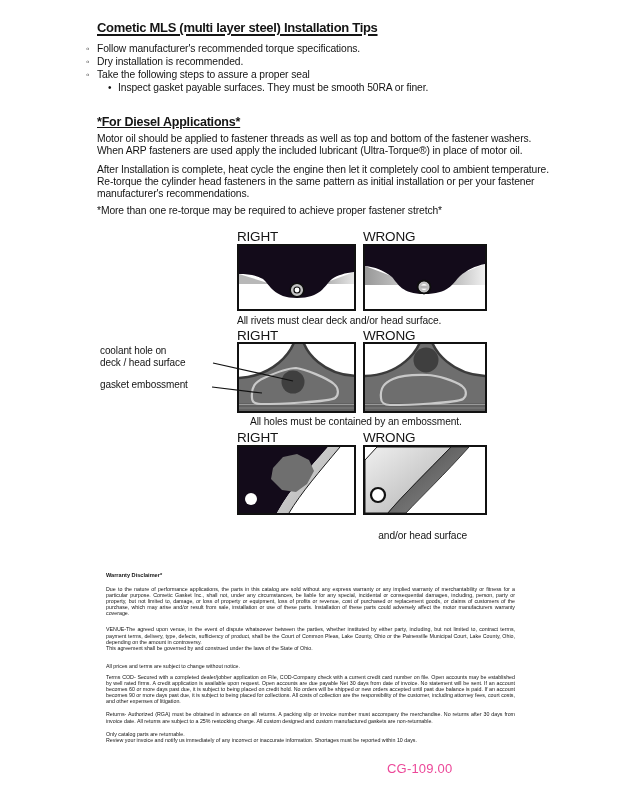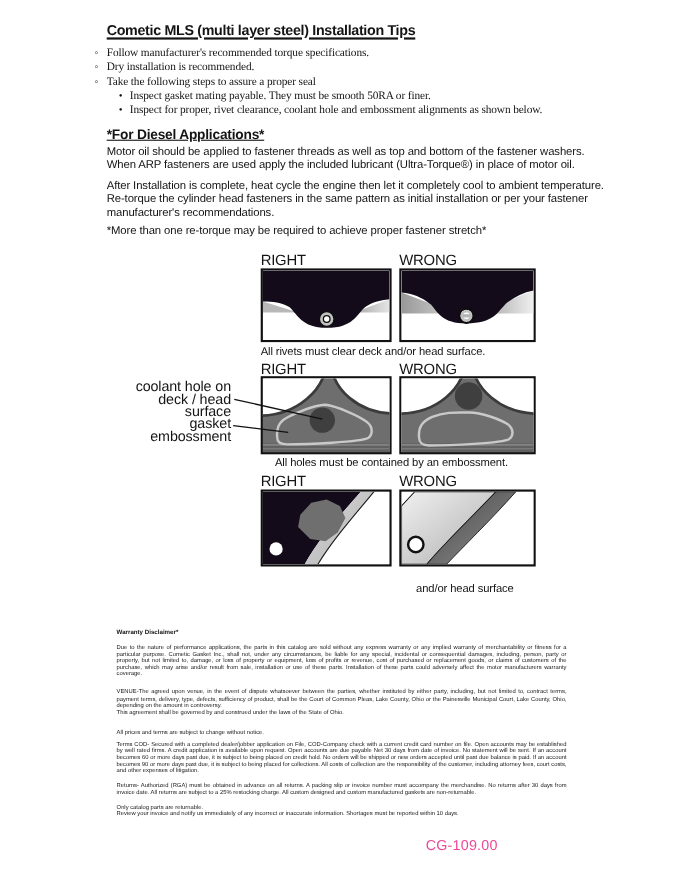--- a/index.html
+++ b/index.html
@@ -8,34 +8,34 @@
     font-family:"Liberation Sans", sans-serif;color:#141414;
   }
   
   .title{
     position:absolute;left:97px;top:20px;margin:0;
     font-size:13px;font-weight:700;letter-spacing:-0.3px;
     text-decoration:underline;text-underline-offset:2px;text-decoration-thickness:1.5px;
   }
   .tips{position:absolute;left:86px;top:43px;margin:0;padding:0;list-style:none;
     font-size:10.3px;letter-spacing:-0.1px;}
-  .tips li{position:relative;line-height:12.9px;padding-left:11px;white-space:nowrap;font-family:Liberation Serif, serif;}
+  .tips li{position:relative;line-height:12.9px;padding-left:11px;white-space:nowrap;}
   .tips li.l1::before{content:"\25E6";position:absolute;left:0;top:0;font-size:10px;}
   .tips li.l2{margin-left:22px;padding-left:10px;}
   .tips li.l2::before{content:"\2022";position:absolute;left:0;top:0;font-size:10px;}
   .diesel-h{position:absolute;left:97px;top:115px;margin:0;font-size:12.5px;font-weight:700;letter-spacing:-0.2px;text-decoration:underline;}
   .bodyp{position:absolute;left:97px;width:452px;margin:0;font-size:10.3px;line-height:12.2px;letter-spacing:-0.1px;}
   .p1{top:133px;} .p2{top:164px;} .note{top:205px;white-space:nowrap;}
   
   .dg-label{position:absolute;margin:0;font-size:13.5px;font-weight:400;text-align:left;letter-spacing:-0.2px;}
   .panel{position:absolute;border:2px solid #111;background:#fff;box-sizing:content-box;line-height:0;}
   .panel svg{display:block;}
   .cap{position:absolute;margin:0;font-size:10.2px;line-height:11.5px;letter-spacing:-0.1px;text-align:right;}
-  .side-label{position:absolute;left:100px;width:110px;margin:0;text-align:right;
-    font-size:13px;line-height:11.5px;letter-spacing:-0.1px;}
+  .side-label{position:absolute;left:100px;width:110px;margin:0;
+    font-size:10px;line-height:11.5px;letter-spacing:-0.1px;}
   .leader-overlay{position:absolute;left:0;top:0;width:618px;height:800px;pointer-events:none;z-index:5;}
   
   .disc{position:absolute;left:106px;top:572px;width:409px;}
   .disc h4{margin:0 0 8px 0;font-size:5.6px;font-weight:700;}
   .disc p{margin:0;font-size:5.3px;line-height:6.1px;text-align:justify;}
   .mb-lg{margin-bottom:10px !important;}
   .mb-xl{margin-bottom:12px !important;}
   .mb-sm{margin-bottom:5px !important;}
   .mb-md{margin-bottom:7px !important;}
   
@@ -45,22 +45,21 @@
 <body>
 
 <div class="page">
 
   <h1 class="title">Cometic MLS (multi layer steel) Installation Tips</h1>
 
   <ul class="tips">
     <li class="l1">Follow manufacturer's recommended torque specifications.</li>
     <li class="l1">Dry installation is recommended.</li>
     <li class="l1">Take the following steps to assure a proper seal</li>
-    <li class="l2">Inspect gasket mating payable.  They must be smooth 50RA or finer.</li>
-    <li class="l2">Inspect for proper, rivet clearance, coolant hole and embossment alignments as shown below.</li>
+    <li class="l2">Inspect gasket payable surfaces.  They must be smooth 50RA or finer.</li>
   </ul>
 
   <h2 class="diesel-h">*For Diesel Applications*</h2>
   <p class="bodyp p1">Motor oil should be applied to fastener threads as well as top and bottom of the fastener washers. When ARP fasteners are used apply the included lubricant (Ultra-Torque®) in place of motor oil.</p>
   <p class="bodyp p2">After Installation is complete, heat cycle the engine then let it completely cool to ambient temperature. Re-torque the cylinder head fasteners in the same pattern as initial installation or per your fastener manufacturer's recommendations.</p>
   <p class="bodyp note">*More than one re-torque may be required to achieve proper fastener stretch*</p>
 
   <p class="dg-label" style="left:237px;top:229px;width:119px;">RIGHT</p>
   <p class="dg-label" style="left:363px;top:229px;width:124px;">WRONG</p>
 

